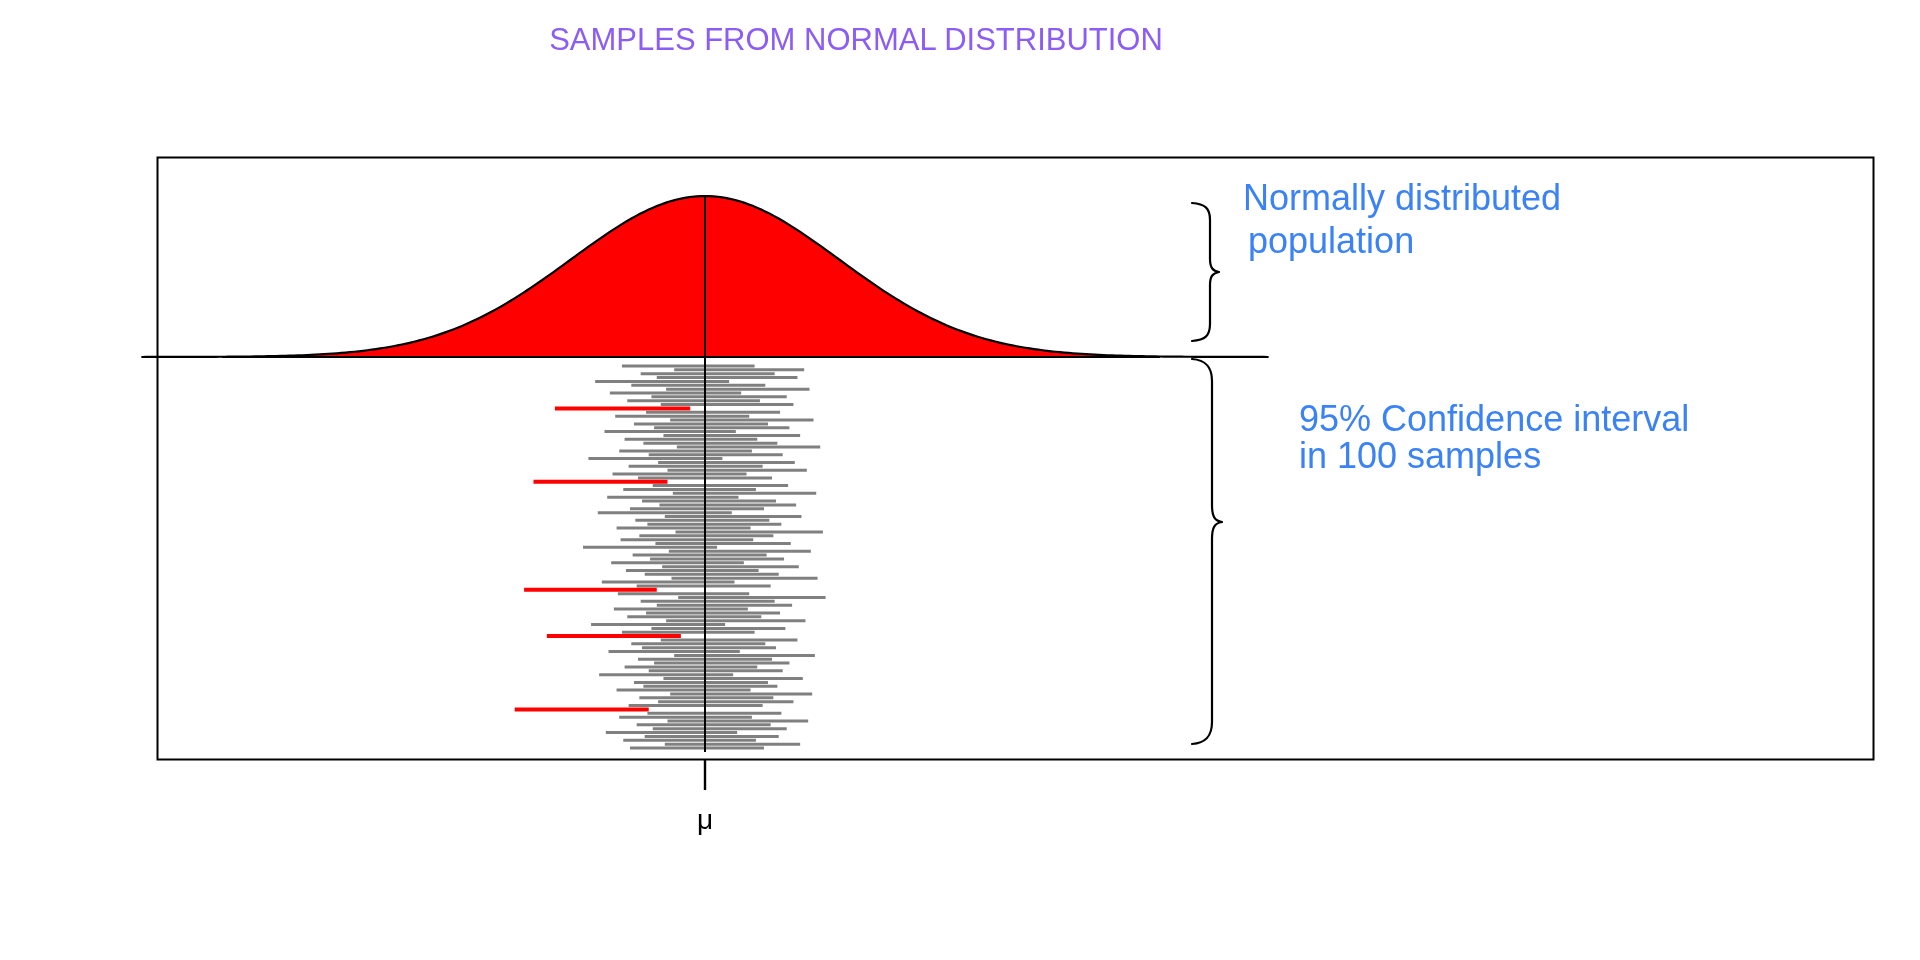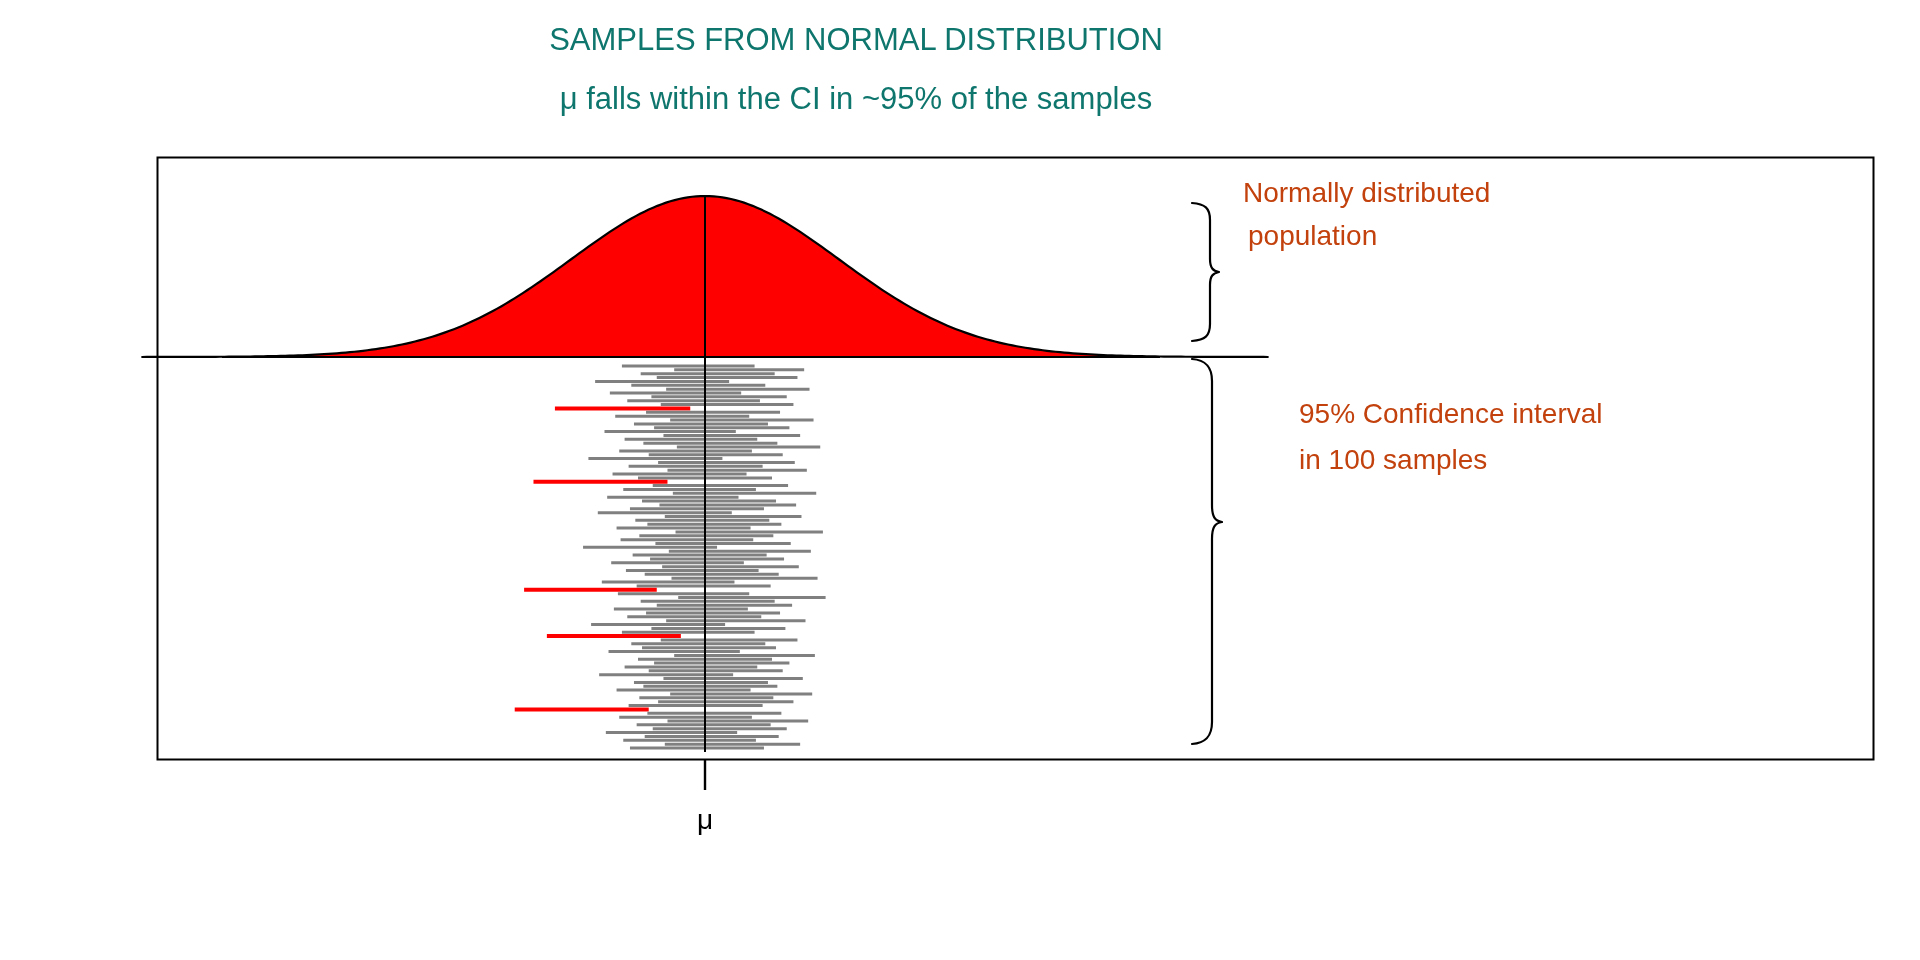--- a/index.html
+++ b/index.html
@@ -20,52 +20,51 @@
     left: 0;
     top: 0;
     width: 1920px;
     height: 960px;
   }
   .title-text {
     position: absolute;
     width: 1712px;
     text-align: center;
     font-size: 31px;
-    color: #0f766e;
+    color: #8b5cf6;
     white-space: nowrap;
   }
   #chart-title { top: 22px; }
   #chart-subtitle { top: 81px; }
   .annot {
     position: absolute;
-    font-size: 28px;
-    color: #c2410c;
+    font-size: 36px;
+    color: #3b82f6;
     white-space: nowrap;
   }
   #annot-pop-line1 { left: 1243px; top: 177px; }
   #annot-pop-line2 { left: 1248px; top: 220px; }
   #annot-ci-line1  { left: 1299px; top: 398px; }
-  #annot-ci-line2  { left: 1299px; top: 444px; }
+  #annot-ci-line2  { left: 1299px; top: 435px; }
   #mu-axis-label {
     position: absolute;
     left: 697px;
     top: 804px;
     font-size: 28px;
     color: #000;
   }
   svg { display: block; }
 </style>
 </head>
 <body>
 
 <div id="stage">
 
   <div class="title-text" id="chart-title">SAMPLES FROM NORMAL DISTRIBUTION</div>
 
-  <div class="title-text" id="chart-subtitle">μ falls within the CI in ~95% of the samples</div>
 
   <svg id="plot-svg" width="1920" height="960">
 
     <rect id="plot-frame" x="157.5" y="157.5" width="1716" height="602" fill="none" stroke="#000000" stroke-width="2"></rect>
 
     <g id="population-curve-group">
       <path id="curve-fill" fill="#FF0000" stroke="none" d="M142.20 356.98 L146.53 356.97 L150.86 356.97 L155.19 356.96 L159.52 356.96 L163.85 356.95 L168.18 356.95 L172.50 356.94 L176.83 356.93 L181.16 356.92 L185.49 356.91 L189.82 356.90 L194.15 356.89 L198.48 356.87 L202.81 356.86 L207.14 356.84 L211.47 356.82 L215.80 356.79 L220.13 356.77 L224.46 356.74 L228.78 356.71 L233.11 356.67 L237.44 356.63 L241.77 356.59 L246.10 356.54 L250.43 356.49 L254.76 356.43 L259.09 356.37 L263.42 356.29 L267.75 356.22 L272.08 356.13 L276.41 356.03 L280.74 355.93 L285.06 355.81 L289.39 355.69 L293.72 355.55 L298.05 355.40 L302.38 355.24 L306.71 355.06 L311.04 354.86 L315.37 354.65 L319.70 354.42 L324.03 354.17 L328.36 353.90 L332.69 353.61 L337.02 353.29 L341.34 352.95 L345.67 352.58 L350.00 352.18 L354.33 351.76 L358.66 351.30 L362.99 350.80 L367.32 350.27 L371.65 349.71 L375.98 349.10 L380.31 348.45 L384.64 347.76 L388.97 347.02 L393.30 346.24 L397.62 345.41 L401.95 344.52 L406.28 343.58 L410.61 342.59 L414.94 341.53 L419.27 340.42 L423.60 339.25 L427.93 338.01 L432.26 336.71 L436.59 335.34 L440.92 333.91 L445.25 332.40 L449.58 330.83 L453.90 329.18 L458.23 327.46 L462.56 325.66 L466.89 323.80 L471.22 321.85 L475.55 319.83 L479.88 317.74 L484.21 315.57 L488.54 313.33 L492.87 311.01 L497.20 308.63 L501.53 306.17 L505.86 303.64 L510.18 301.04 L514.51 298.38 L518.84 295.66 L523.17 292.88 L527.50 290.04 L531.83 287.15 L536.16 284.21 L540.49 281.22 L544.82 278.20 L549.15 275.14 L553.48 272.05 L557.81 268.93 L562.14 265.80 L566.46 262.65 L570.79 259.50 L575.12 256.34 L579.45 253.20 L583.78 250.06 L588.11 246.95 L592.44 243.86 L596.77 240.81 L601.10 237.80 L605.43 234.84 L609.76 231.94 L614.09 229.10 L618.42 226.33 L622.74 223.65 L627.07 221.05 L631.40 218.54 L635.73 216.14 L640.06 213.84 L644.39 211.65 L648.72 209.59 L653.05 207.66 L657.38 205.85 L661.71 204.19 L666.04 202.66 L670.37 201.29 L674.70 200.07 L679.02 199.00 L683.35 198.09 L687.68 197.34 L692.01 196.75 L696.34 196.34 L700.67 196.08 L705.00 196.00 L709.33 196.08 L713.66 196.34 L717.99 196.75 L722.32 197.34 L726.65 198.09 L730.98 199.00 L735.30 200.07 L739.63 201.29 L743.96 202.66 L748.29 204.19 L752.62 205.85 L756.95 207.66 L761.28 209.59 L765.61 211.65 L769.94 213.84 L774.27 216.14 L778.60 218.54 L782.93 221.05 L787.26 223.65 L791.58 226.33 L795.91 229.10 L800.24 231.94 L804.57 234.84 L808.90 237.80 L813.23 240.81 L817.56 243.86 L821.89 246.95 L826.22 250.06 L830.55 253.20 L834.88 256.34 L839.21 259.50 L843.54 262.65 L847.86 265.80 L852.19 268.93 L856.52 272.05 L860.85 275.14 L865.18 278.20 L869.51 281.22 L873.84 284.21 L878.17 287.15 L882.50 290.04 L886.83 292.88 L891.16 295.66 L895.49 298.38 L899.82 301.04 L904.14 303.64 L908.47 306.17 L912.80 308.63 L917.13 311.01 L921.46 313.33 L925.79 315.57 L930.12 317.74 L934.45 319.83 L938.78 321.85 L943.11 323.80 L947.44 325.66 L951.77 327.46 L956.10 329.18 L960.42 330.83 L964.75 332.40 L969.08 333.91 L973.41 335.34 L977.74 336.71 L982.07 338.01 L986.40 339.25 L990.73 340.42 L995.06 341.53 L999.39 342.59 L1003.72 343.58 L1008.05 344.52 L1012.38 345.41 L1016.70 346.24 L1021.03 347.02 L1025.36 347.76 L1029.69 348.45 L1034.02 349.10 L1038.35 349.71 L1042.68 350.27 L1047.01 350.80 L1051.34 351.30 L1055.67 351.76 L1060.00 352.18 L1064.33 352.58 L1068.66 352.95 L1072.98 353.29 L1077.31 353.61 L1081.64 353.90 L1085.97 354.17 L1090.30 354.42 L1094.63 354.65 L1098.96 354.86 L1103.29 355.06 L1107.62 355.24 L1111.95 355.40 L1116.28 355.55 L1120.61 355.69 L1124.94 355.81 L1129.26 355.93 L1133.59 356.03 L1137.92 356.13 L1142.25 356.22 L1146.58 356.29 L1150.91 356.37 L1155.24 356.43 L1159.57 356.49 L1163.90 356.54 L1168.23 356.59 L1172.56 356.63 L1176.89 356.67 L1181.22 356.71 L1185.54 356.74 L1189.87 356.77 L1194.20 356.79 L1198.53 356.82 L1202.86 356.84 L1207.19 356.86 L1211.52 356.87 L1215.85 356.89 L1220.18 356.90 L1224.51 356.91 L1228.84 356.92 L1233.17 356.93 L1237.50 356.94 L1241.82 356.95 L1246.15 356.95 L1250.48 356.96 L1254.81 356.96 L1259.14 356.97 L1263.47 356.97 L1267.80 356.98 L 1267.80 357 L 142.20 357 Z"></path>
       <path id="curve-outline" fill="none" stroke="#000000" stroke-width="2.2" stroke-linejoin="round" stroke-linecap="round" d="M142.20 356.98 L146.53 356.97 L150.86 356.97 L155.19 356.96 L159.52 356.96 L163.85 356.95 L168.18 356.95 L172.50 356.94 L176.83 356.93 L181.16 356.92 L185.49 356.91 L189.82 356.90 L194.15 356.89 L198.48 356.87 L202.81 356.86 L207.14 356.84 L211.47 356.82 L215.80 356.79 L220.13 356.77 L224.46 356.74 L228.78 356.71 L233.11 356.67 L237.44 356.63 L241.77 356.59 L246.10 356.54 L250.43 356.49 L254.76 356.43 L259.09 356.37 L263.42 356.29 L267.75 356.22 L272.08 356.13 L276.41 356.03 L280.74 355.93 L285.06 355.81 L289.39 355.69 L293.72 355.55 L298.05 355.40 L302.38 355.24 L306.71 355.06 L311.04 354.86 L315.37 354.65 L319.70 354.42 L324.03 354.17 L328.36 353.90 L332.69 353.61 L337.02 353.29 L341.34 352.95 L345.67 352.58 L350.00 352.18 L354.33 351.76 L358.66 351.30 L362.99 350.80 L367.32 350.27 L371.65 349.71 L375.98 349.10 L380.31 348.45 L384.64 347.76 L388.97 347.02 L393.30 346.24 L397.62 345.41 L401.95 344.52 L406.28 343.58 L410.61 342.59 L414.94 341.53 L419.27 340.42 L423.60 339.25 L427.93 338.01 L432.26 336.71 L436.59 335.34 L440.92 333.91 L445.25 332.40 L449.58 330.83 L453.90 329.18 L458.23 327.46 L462.56 325.66 L466.89 323.80 L471.22 321.85 L475.55 319.83 L479.88 317.74 L484.21 315.57 L488.54 313.33 L492.87 311.01 L497.20 308.63 L501.53 306.17 L505.86 303.64 L510.18 301.04 L514.51 298.38 L518.84 295.66 L523.17 292.88 L527.50 290.04 L531.83 287.15 L536.16 284.21 L540.49 281.22 L544.82 278.20 L549.15 275.14 L553.48 272.05 L557.81 268.93 L562.14 265.80 L566.46 262.65 L570.79 259.50 L575.12 256.34 L579.45 253.20 L583.78 250.06 L588.11 246.95 L592.44 243.86 L596.77 240.81 L601.10 237.80 L605.43 234.84 L609.76 231.94 L614.09 229.10 L618.42 226.33 L622.74 223.65 L627.07 221.05 L631.40 218.54 L635.73 216.14 L640.06 213.84 L644.39 211.65 L648.72 209.59 L653.05 207.66 L657.38 205.85 L661.71 204.19 L666.04 202.66 L670.37 201.29 L674.70 200.07 L679.02 199.00 L683.35 198.09 L687.68 197.34 L692.01 196.75 L696.34 196.34 L700.67 196.08 L705.00 196.00 L709.33 196.08 L713.66 196.34 L717.99 196.75 L722.32 197.34 L726.65 198.09 L730.98 199.00 L735.30 200.07 L739.63 201.29 L743.96 202.66 L748.29 204.19 L752.62 205.85 L756.95 207.66 L761.28 209.59 L765.61 211.65 L769.94 213.84 L774.27 216.14 L778.60 218.54 L782.93 221.05 L787.26 223.65 L791.58 226.33 L795.91 229.10 L800.24 231.94 L804.57 234.84 L808.90 237.80 L813.23 240.81 L817.56 243.86 L821.89 246.95 L826.22 250.06 L830.55 253.20 L834.88 256.34 L839.21 259.50 L843.54 262.65 L847.86 265.80 L852.19 268.93 L856.52 272.05 L860.85 275.14 L865.18 278.20 L869.51 281.22 L873.84 284.21 L878.17 287.15 L882.50 290.04 L886.83 292.88 L891.16 295.66 L895.49 298.38 L899.82 301.04 L904.14 303.64 L908.47 306.17 L912.80 308.63 L917.13 311.01 L921.46 313.33 L925.79 315.57 L930.12 317.74 L934.45 319.83 L938.78 321.85 L943.11 323.80 L947.44 325.66 L951.77 327.46 L956.10 329.18 L960.42 330.83 L964.75 332.40 L969.08 333.91 L973.41 335.34 L977.74 336.71 L982.07 338.01 L986.40 339.25 L990.73 340.42 L995.06 341.53 L999.39 342.59 L1003.72 343.58 L1008.05 344.52 L1012.38 345.41 L1016.70 346.24 L1021.03 347.02 L1025.36 347.76 L1029.69 348.45 L1034.02 349.10 L1038.35 349.71 L1042.68 350.27 L1047.01 350.80 L1051.34 351.30 L1055.67 351.76 L1060.00 352.18 L1064.33 352.58 L1068.66 352.95 L1072.98 353.29 L1077.31 353.61 L1081.64 353.90 L1085.97 354.17 L1090.30 354.42 L1094.63 354.65 L1098.96 354.86 L1103.29 355.06 L1107.62 355.24 L1111.95 355.40 L1116.28 355.55 L1120.61 355.69 L1124.94 355.81 L1129.26 355.93 L1133.59 356.03 L1137.92 356.13 L1142.25 356.22 L1146.58 356.29 L1150.91 356.37 L1155.24 356.43 L1159.57 356.49 L1163.90 356.54 L1168.23 356.59 L1172.56 356.63 L1176.89 356.67 L1181.22 356.71 L1185.54 356.74 L1189.87 356.77 L1194.20 356.79 L1198.53 356.82 L1202.86 356.84 L1207.19 356.86 L1211.52 356.87 L1215.85 356.89 L1220.18 356.90 L1224.51 356.91 L1228.84 356.92 L1233.17 356.93 L1237.50 356.94 L1241.82 356.95 L1246.15 356.95 L1250.48 356.96 L1254.81 356.96 L1259.14 356.97 L1263.47 356.97 L1267.80 356.98"></path>
     </g>
 

